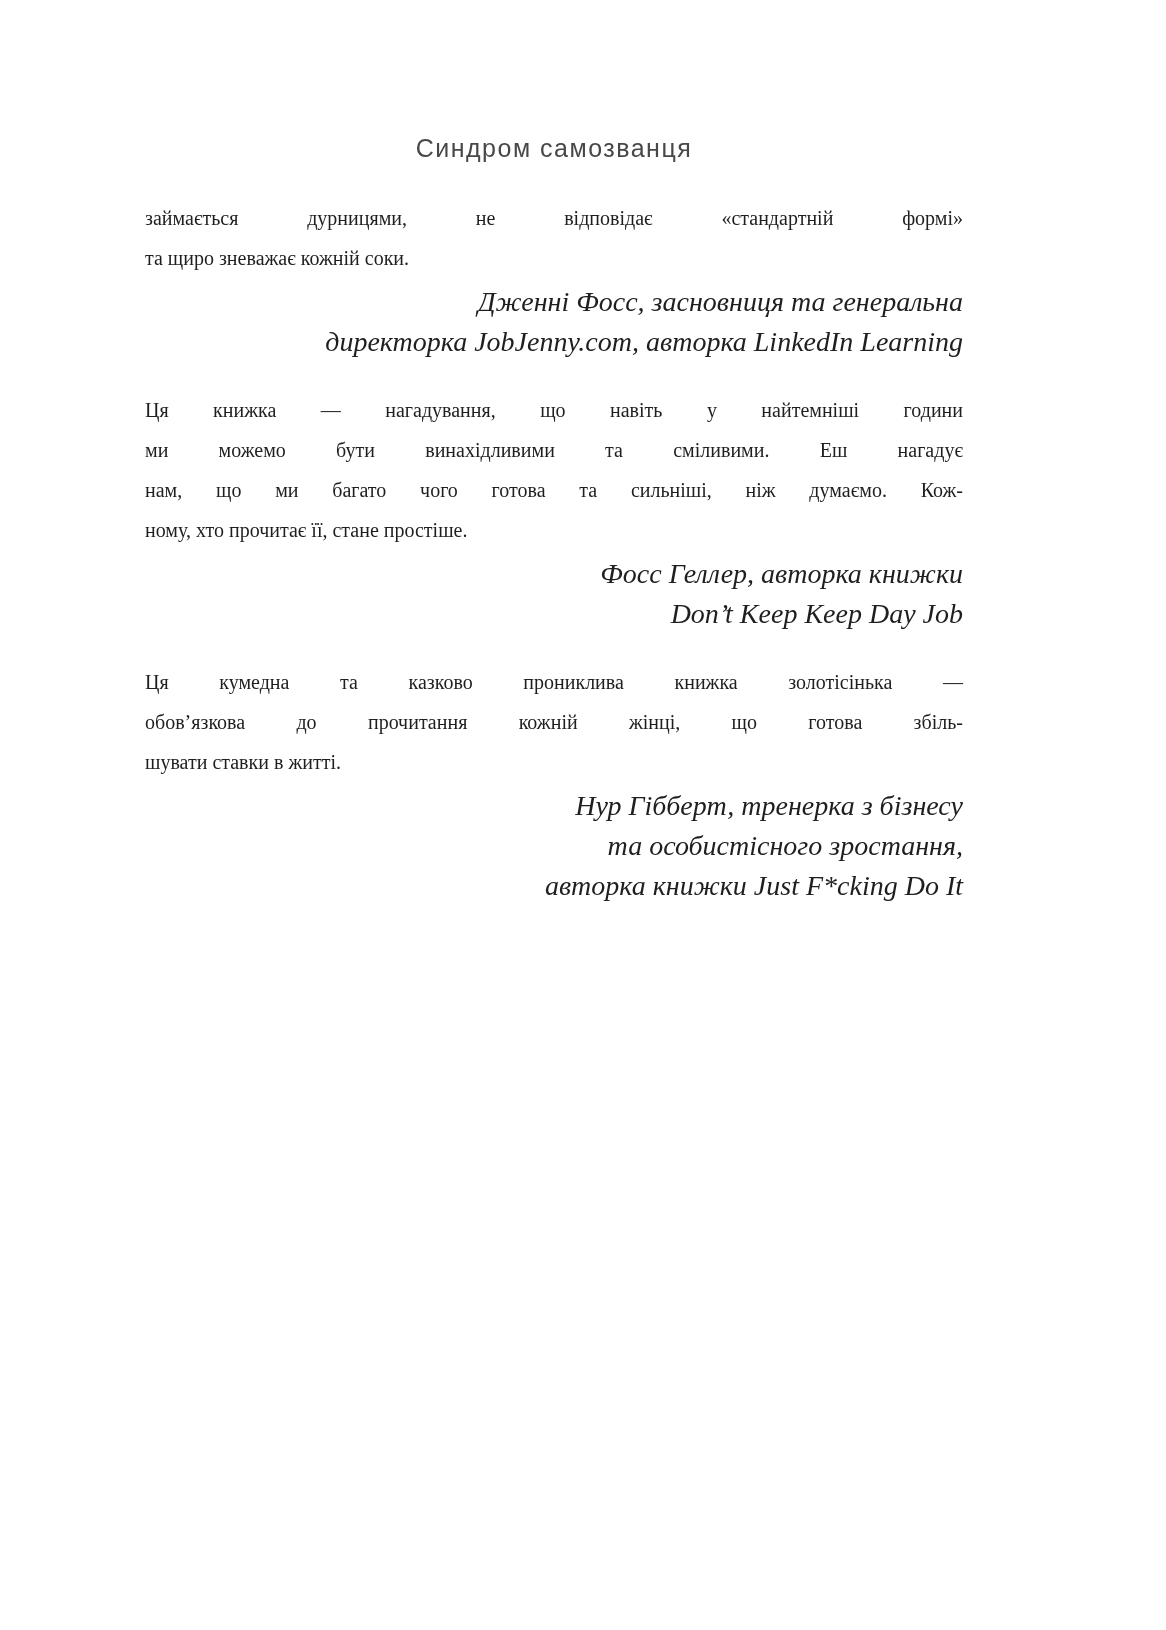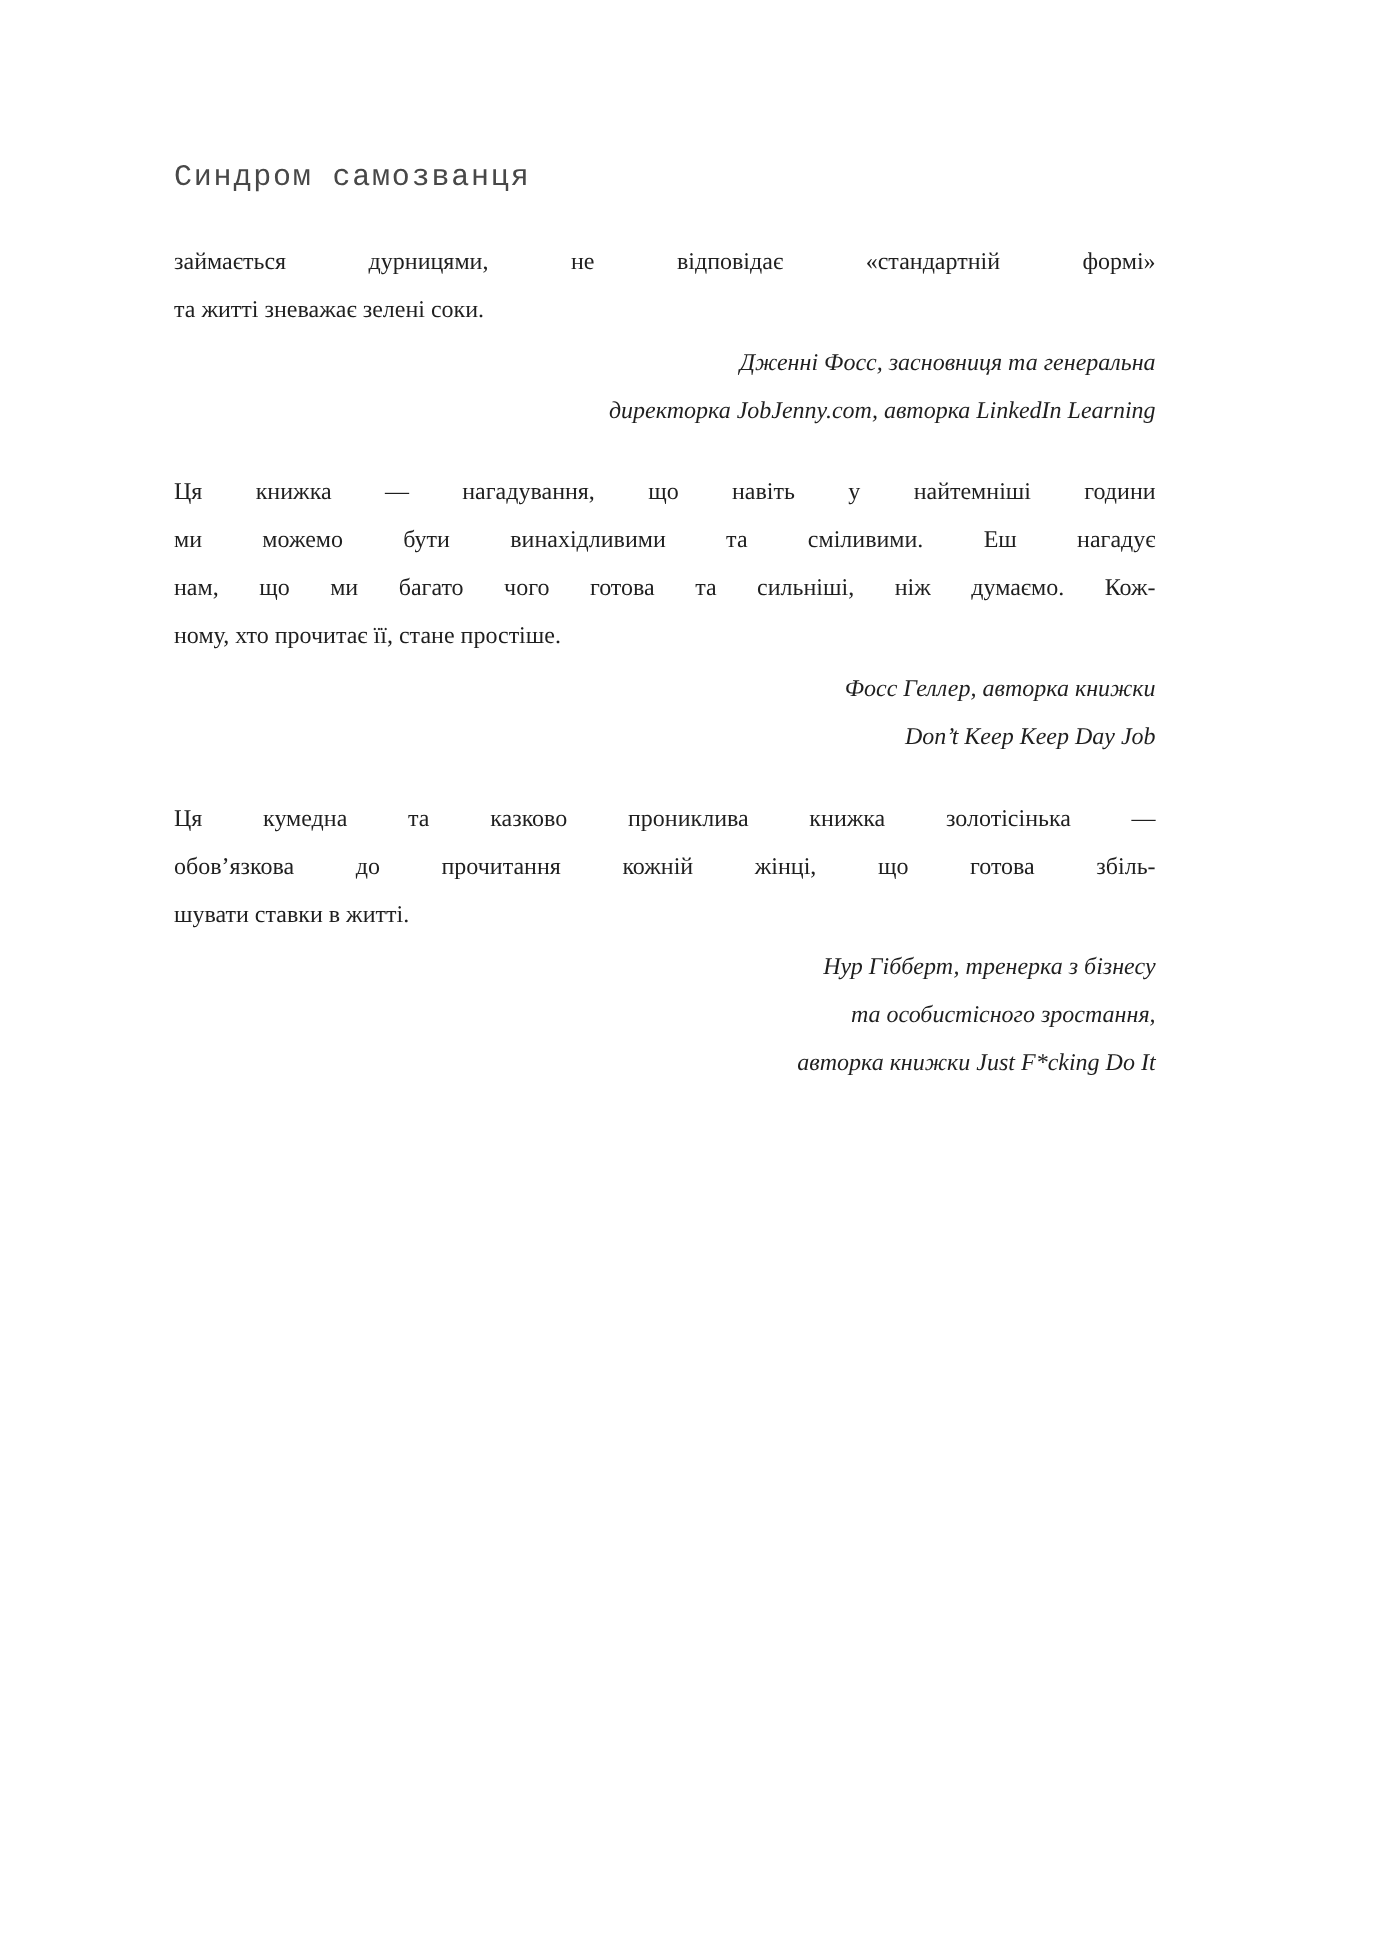--- a/index.html
+++ b/index.html
@@ -13,21 +13,22 @@
   }
   .page {
     position: relative;
     width: 1166px;
     height: 1630px;
     background: #ffffff;
   }
   .running-head {
     margin: 130px 0 0 145px;
     width: 818px;
-    font-family: Liberation Mono, monospace;
+    text-align: center;
+    font-family: Liberation Sans, sans-serif;
     font-weight: 400;
     font-size: 25px;
     line-height: 36px;
     letter-spacing: 1.5px;
     color: #484848;
   }
   .text-block {
     margin: 32px 0 0 145px;
     width: 818px;
   }
@@ -38,38 +39,38 @@
     text-align: justify;
     text-align-last: justify;
     white-space: normal;
   }
   .pline.last { text-align-last: left; }
   .attribution {
     margin-top: 4px;
     font-style: italic;
   }
   .aline {
-    font-size: 20px;
+    font-size: 28px;
     line-height: 40px;
     text-align: right;
   }
 </style>
 </head>
 <body>
 
 <div class="page">
 
   <div class="running-head">Синдром самозванця</div>
 
   <main class="text-block">
 
     <section class="quote">
       <div class="para">
         <div class="pline">займається дурницями, не відповідає «стандартній формі»</div>
-        <div class="pline last">та житті зневажає зелені соки.</div>
+        <div class="pline last">та щиро зневажає кожній соки.</div>
       </div>
       <div class="attribution">
         <div class="aline">Дженні Фосс, засновниця та генеральна</div>
         <div class="aline">директорка JobJenny.com, авторка LinkedIn Learning</div>
       </div>
     </section>
 
     <section class="quote">
       <div class="para">
         <div class="pline">Ця книжка — нагадування, що навіть у найтемніші години</div>

